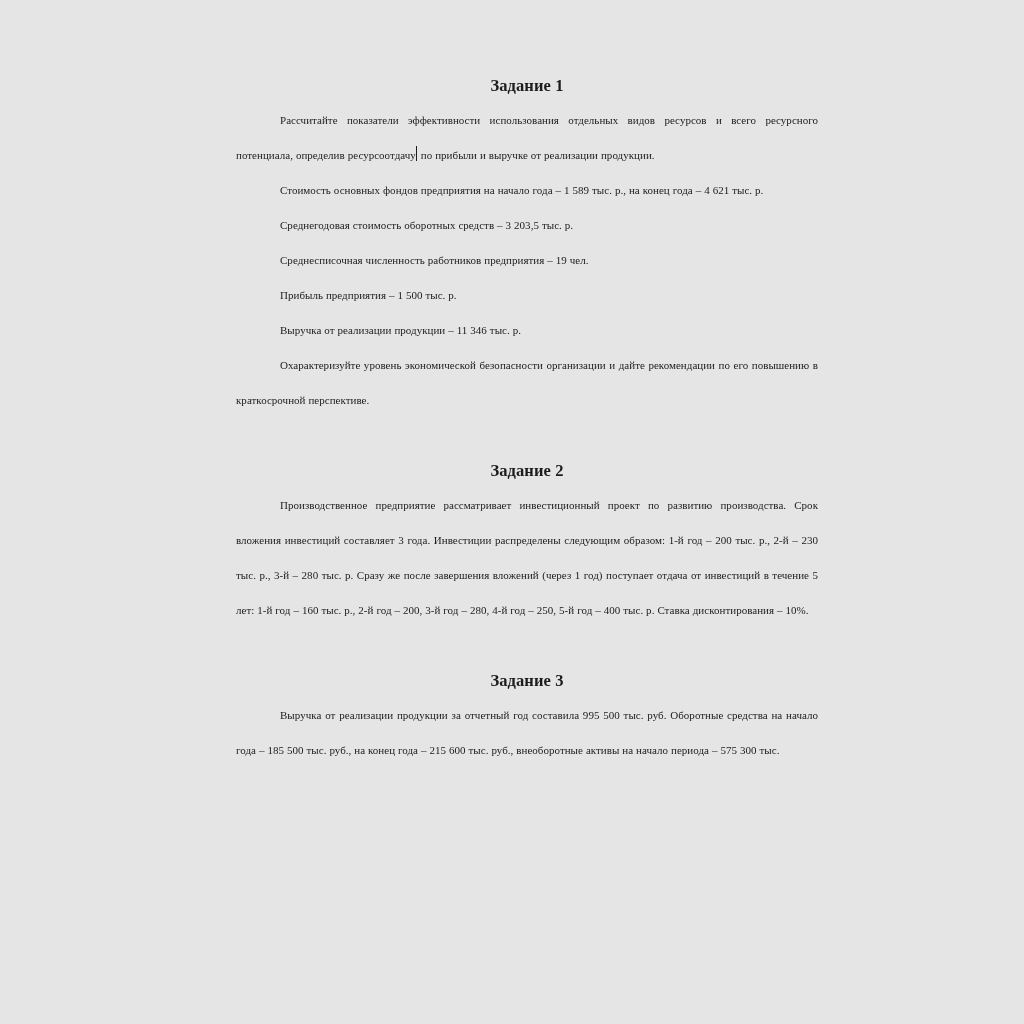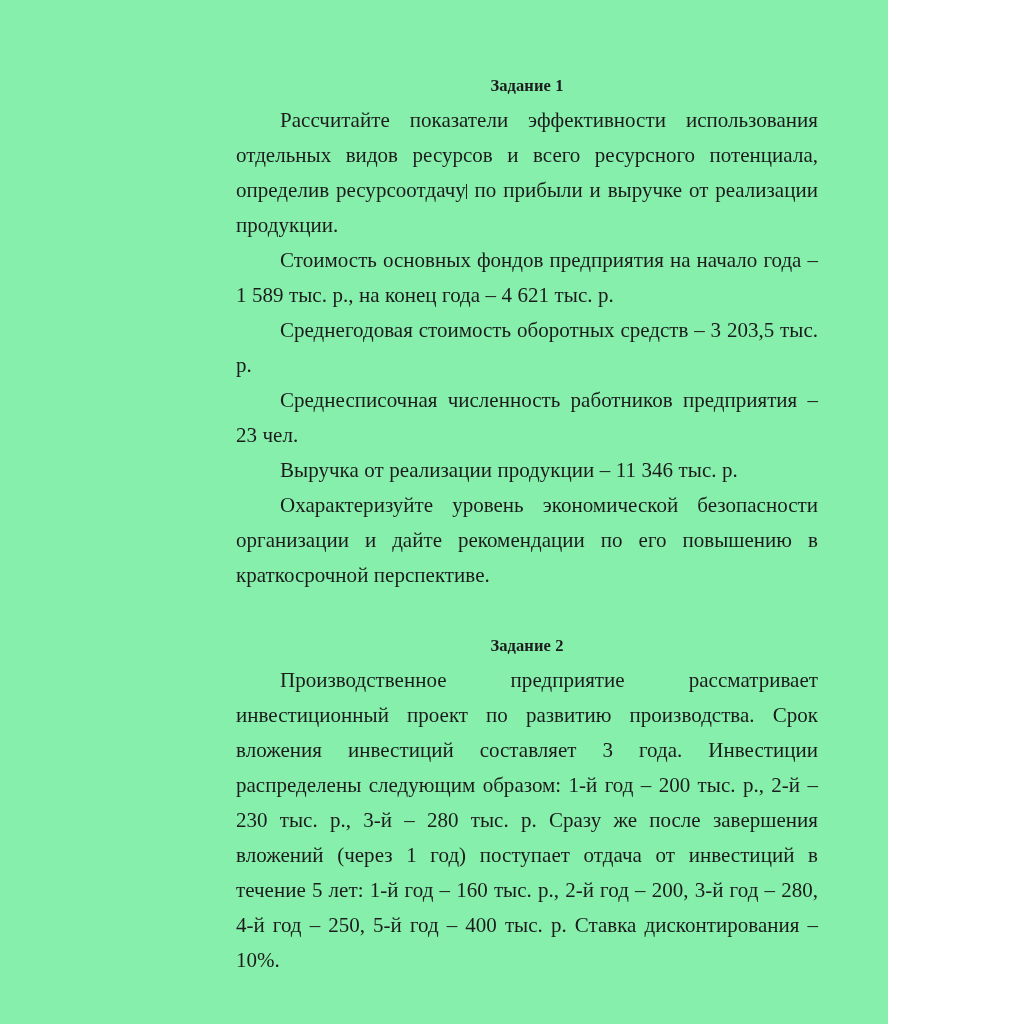--- a/index.html
+++ b/index.html
@@ -10,40 +10,40 @@
   body {
     width: 1024px;
     height: 1024px;
     overflow: hidden;
     font-family: "Liberation Serif", "DejaVu Serif", serif;
     color: #1c1c1c;
     -webkit-font-smoothing: antialiased;
   }
   .page {
     position: relative;
-    width: 888px;
+    width: 1024px;
     height: 1024px;
-    background: #86efac;
+    background: #e5e5e5;
   }
   .doc-body {
     position: absolute;
     left: 236px;
     top: 68px;
     width: 582px;
   }
   .heading {
     font-size: 16.5px;
     font-weight: bold;
     text-align: center;
     line-height: 35px;
     letter-spacing: 0.1px;
     margin: 0;
   }
   .para {
-    font-size: 21px;
+    font-size: 11px;
     line-height: 35px;
     text-align: justify;
     text-justify: inter-word;
     text-indent: 44px;
     margin: 0;
     letter-spacing: 0.02px;
     word-spacing: 0.2px;
   }
   .spacer {
     height: 35px;
@@ -71,23 +71,24 @@
   <div class="doc-body">
 
     <div class="heading">Задание 1</div>
 
     <p class="para"><span>Рассчитайте показатели эффективности использования отдельных видов ресурсов и всего ресурсного потенциала, определив ресурсоотдачу</span><span class="caret"></span><span> по прибыли и выручке от реализации продукции.</span></p>
 
     <p class="para">Стоимость основных фондов предприятия на начало года – 1 589 тыс. р., на конец года – 4 621 тыс. р.</p>
 
     <p class="para">Среднегодовая стоимость оборотных средств – 3 203,5 тыс. р.</p>
 
-    <p class="para">Среднесписочная численность работников предприятия – 23 чел.</p>
+    <p class="para">Среднесписочная численность работников предприятия – 19 чел.</p>
 
 
+    <p class="para">Прибыль предприятия – 1 500 тыс. р.</p>
 
     <p class="para">Выручка от реализации продукции – 11 346 тыс. р.</p>
 
     <p class="para">Охарактеризуйте уровень экономической безопасности организации и дайте рекомендации по его повышению в краткосрочной перспективе.</p>
 
     <div class="spacer"></div>
 
     <div class="heading">Задание 2</div>
 
     <p class="para">Производственное предприятие рассматривает инвестиционный проект по развитию производства. Срок вложения инвестиций составляет 3 года. Инвестиции распределены следующим образом: 1-й год – 200 тыс. р., 2-й – 230 тыс. р., 3-й – 280 тыс. р. Сразу же после завершения вложений (через 1 год) поступает отдача от инвестиций в течение 5 лет: 1-й год – 160 тыс. р., 2-й год – 200, 3-й год – 280, 4-й год – 250, 5-й год – 400 тыс. р. Ставка дисконтирования – 10%.</p>

